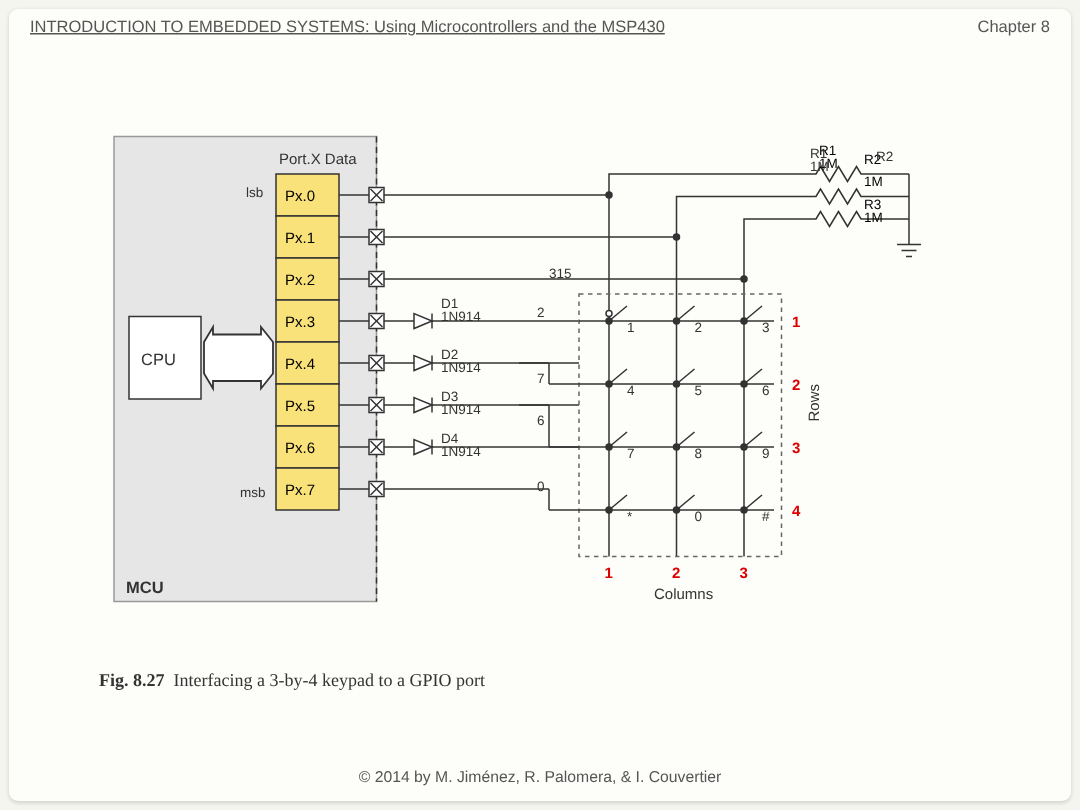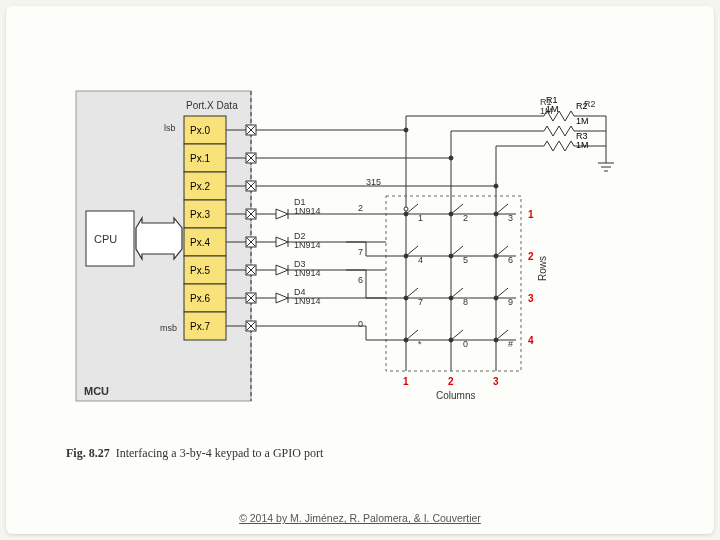--- a/index.html
+++ b/index.html
@@ -17,38 +17,42 @@
     box-shadow: 0 1px 3px rgba(0,0,0,0.15);
   }
   .header {
     position: absolute; top: 6px; left: 14px; right: 14px;
     display: flex; justify-content: space-between;
     font-size: 11px; color: #555;
   }
   .header .title { text-decoration: underline; }
   .footer {
     position: absolute; bottom: 10px; left: 0; right: 0;
-    text-align: center; font-size: 10.5px; color: #555; text-decoration: underline;
+    text-align: center; font-size: 10.5px; color: #555;
   }
   .figure {
     position: absolute; left: 60px; top: 50px; width: 580px; height: 430px;
   }
   svg { width: 100%; height: 100%; }
   .caption {
     position: absolute; left: 60px; top: 440px;
     font-family: Georgia, 'Times New Roman', serif;
     font-size: 12px; color: #333;
   }
   .caption b { font-weight: bold; }
   text { font-family: Arial, sans-serif; }
 </style>
 </head>
 <body>
 
 <div class="slide">
+  <div class="header">
+    <span class="title">INTRODUCTION TO EMBEDDED SYSTEMS: Using Microcontrollers and the MSP430</span>
+    <span>Chapter 8</span>
+  </div>
 
   <div class="figure">
     <svg viewBox="0 0 580 380">
 
       <rect x="10" y="10" width="175" height="310" fill="#e6e6e6" stroke="#999"></rect>
       <text x="18" y="314" font-size="11" font-weight="bold" fill="#333">MCU</text>
 
       <rect x="20" y="130" width="48" height="55" fill="#fff" stroke="#333"></rect>
       <text x="28" y="162" font-size="11" fill="#333">CPU</text>
 

